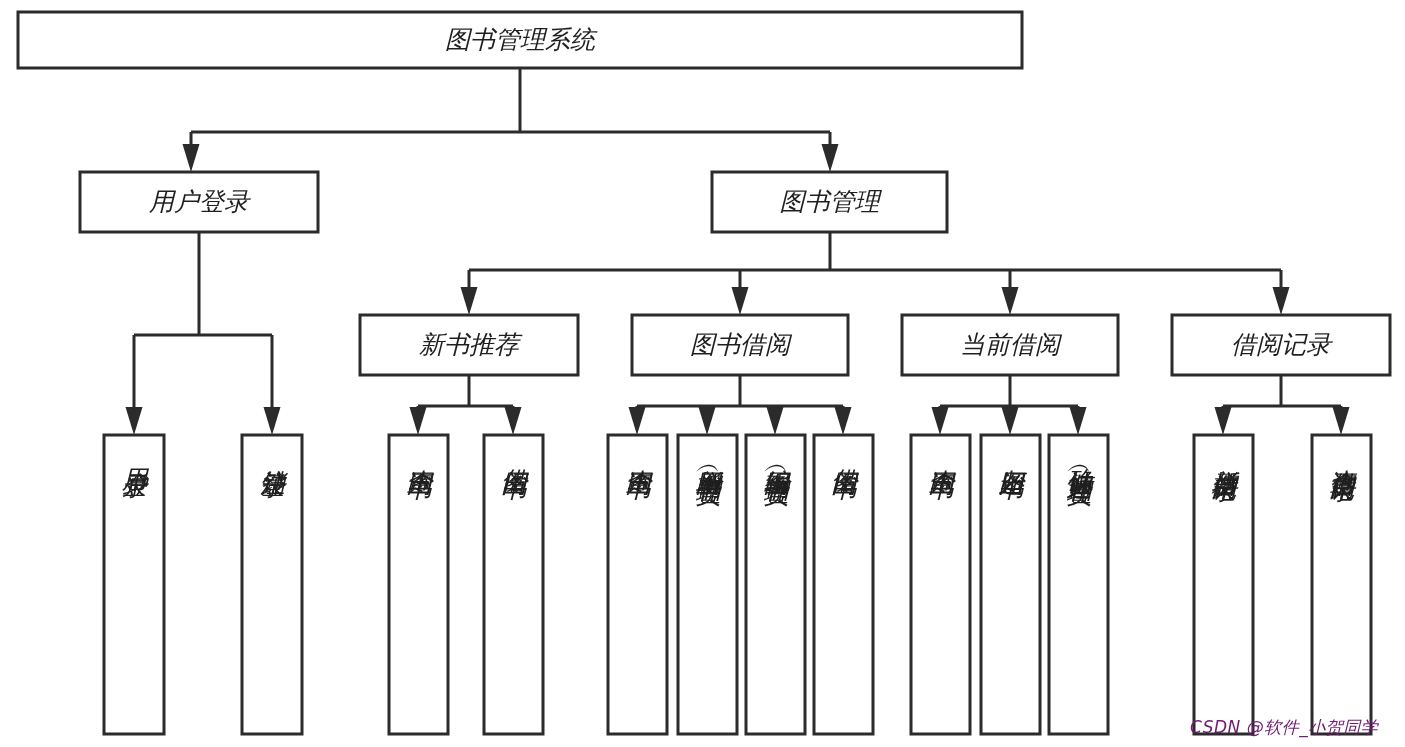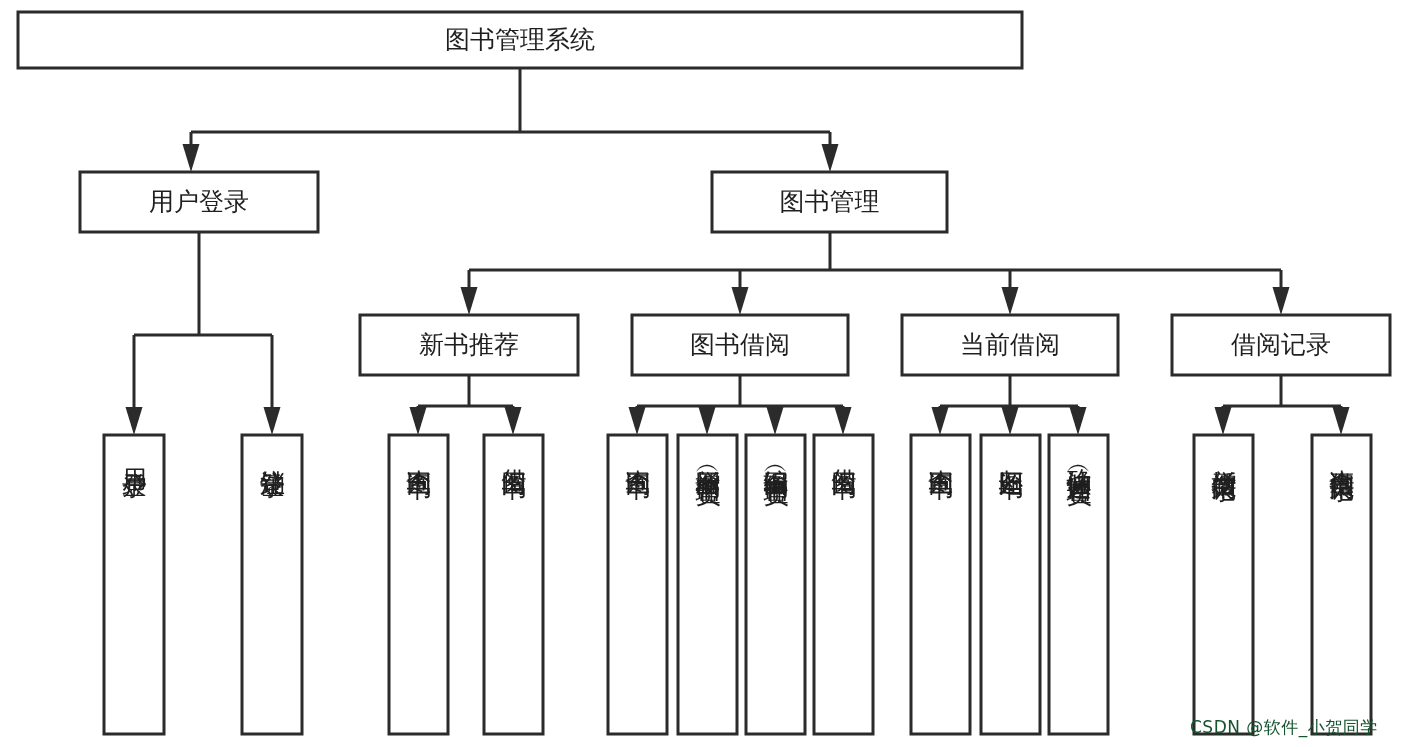--- a/index.html
+++ b/index.html
@@ -14,20 +14,21 @@
     position: relative;
     overflow: hidden;
     font-family: "DejaVu Sans", "Liberation Sans", sans-serif;
   }
   #diagram-root {
     position: absolute;
     left: 0;
     top: 0;
     width: 1405px;
     height: 747px;
+    font-style: italic;
   }
   svg.flow-canvas {
     display: block;
     width: 1405px;
     height: 747px;
     shape-rendering: geometricPrecision;
   }
   .node-rect {
     fill: #ffffff;
     stroke: #2b2b2b;
@@ -73,21 +74,21 @@
     letter-spacing: 2px;
     color: #1f1f1f;
     white-space: nowrap;
   }
   .watermark {
     position: absolute;
     left: 1190px;
     top: 716px;
     font-family: "DejaVu Sans", "Liberation Sans", sans-serif;
     font-size: 17px;
-    color: #14532d;
+    color: #701a75;
     white-space: nowrap;
     letter-spacing: 0.5px;
   }
 </style>
 </head>
 <body>
 
 <div id="diagram-root">
   <svg class="flow-canvas" viewBox="0 0 1405 747" xmlns="http://www.w3.org/2000/svg">
     <g id="connector-layer">

